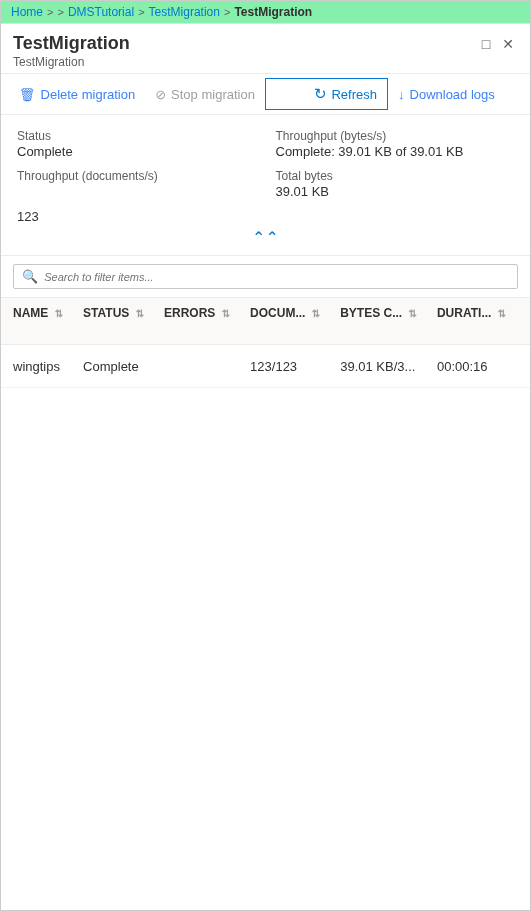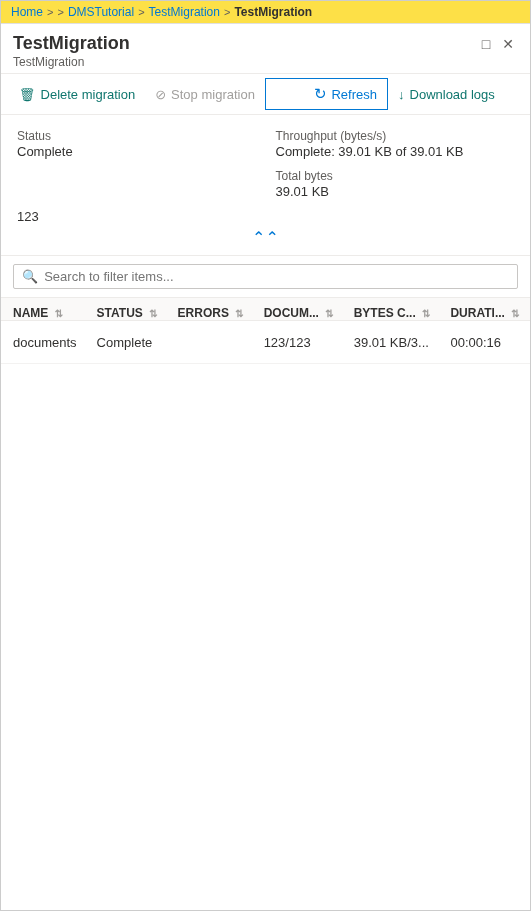--- a/index.html
+++ b/index.html
@@ -9,21 +9,21 @@
       background: #fff;
       color: #333;
       width: 531px;
       min-height: 911px;
       border: 1px solid #ccc;
       overflow: hidden;
     }
 
     
     .breadcrumb {
-      background: #fde047;
+      background: #86efac;
       padding: 4px 10px;
       font-size: 12px;
       color: #0078d4;
       display: flex;
       align-items: center;
       gap: 4px;
       flex-wrap: wrap;
       border-bottom: 1px solid #e0e0e0;
     }
     .breadcrumb a {
@@ -78,21 +78,21 @@
     }
     .toolbar-btn {
       display: flex;
       align-items: center;
       gap: 5px;
       padding: 6px 10px;
       background: none;
       border: none;
       cursor: pointer;
       font-size: 13px;
-      color: #0f766e;
+      color: #3b82f6;
       white-space: nowrap;
     }
     .toolbar-btn.active {
       border: 1.5px solid #0078d4;
       color: #0078d4;
       padding-left: 48px;
     }
     .toolbar-btn.disabled {
       color: #a19f9d;
       cursor: default;
@@ -142,41 +142,42 @@
       align-items: center;
       border: 1px solid #c8c6c4;
       border-radius: 2px;
       padding: 4px 8px;
       gap: 6px;
       background: #fff;
     }
     .search-input-wrap input {
       border: none;
       outline: none;
-      font-size: 13px;
+      font-size: 11px;
       color: #323130;
       width: 100%;
+      font-style: italic;
     }
     .search-icon {
       color: #605e5c;
       font-size: 13px;
     }
 
     
     .data-table {
       width: 100%;
       border-collapse: collapse;
     }
     .data-table thead tr {
       background: #faf9f8;
       border-bottom: 1px solid #edebe9;
     }
     .data-table th {
       text-align: left;
-      padding: 8px 8px 0 12px;
+      padding: 8px 8px 24px 12px;
       font-size: 12px;
       font-weight: 600;
       color: #323130;
       white-space: nowrap;
       margin-top: 33px;
     }
     .data-table th .sort-icon {
       color: #a19f9d;
       font-size: 10px;
       margin-left: 3px;
@@ -251,20 +252,21 @@
   <div class="status-grid">
     <div>
       <div class="stat-label">Status</div>
       <div class="stat-value">Complete</div>
     </div>
     <div>
       <div class="stat-label">Throughput (bytes/s)</div>
       <div class="stat-value">Complete: 39.01 KB of 39.01 KB</div>
     </div>
     <div>
+      <div class="stat-label">Throughput (documents/s)</div>
     </div>
     <div>
       <div class="stat-label">Total bytes</div>
       <div class="stat-value">39.01 KB</div>
     </div>
     <div>
       <div class="stat-value">123</div>
     </div>
   </div>
   <div class="chevron-up-row">
@@ -306,21 +308,21 @@
         <th>
           <span>DURATI...</span>
           <span class="sort-icon">⇅</span>
         </th>
         <th></th>
       </tr>
     </thead>
     <tbody id="table-body">
 
     <tr>
-      <td>documents</td>
+      <td>wingtips</td>
       <td>Complete</td>
       <td></td>
       <td>123/123</td>
       <td>39.01 KB/3...</td>
       <td>00:00:16</td>
       <td>
         <button class="ellipsis-btn">···</button>
       </td>
     </tr>
       </tbody>

